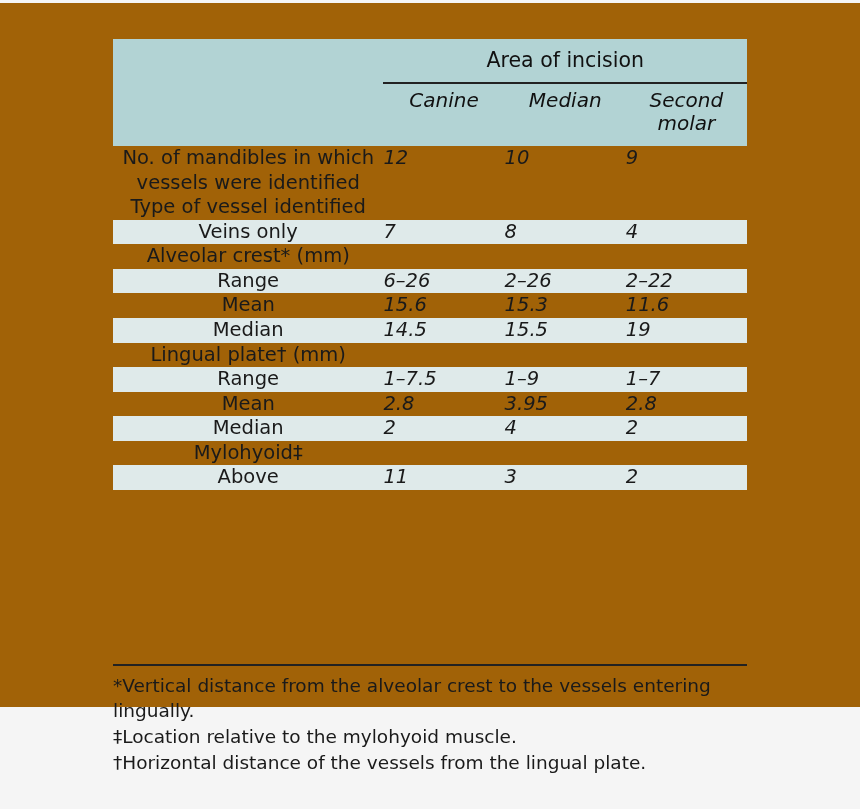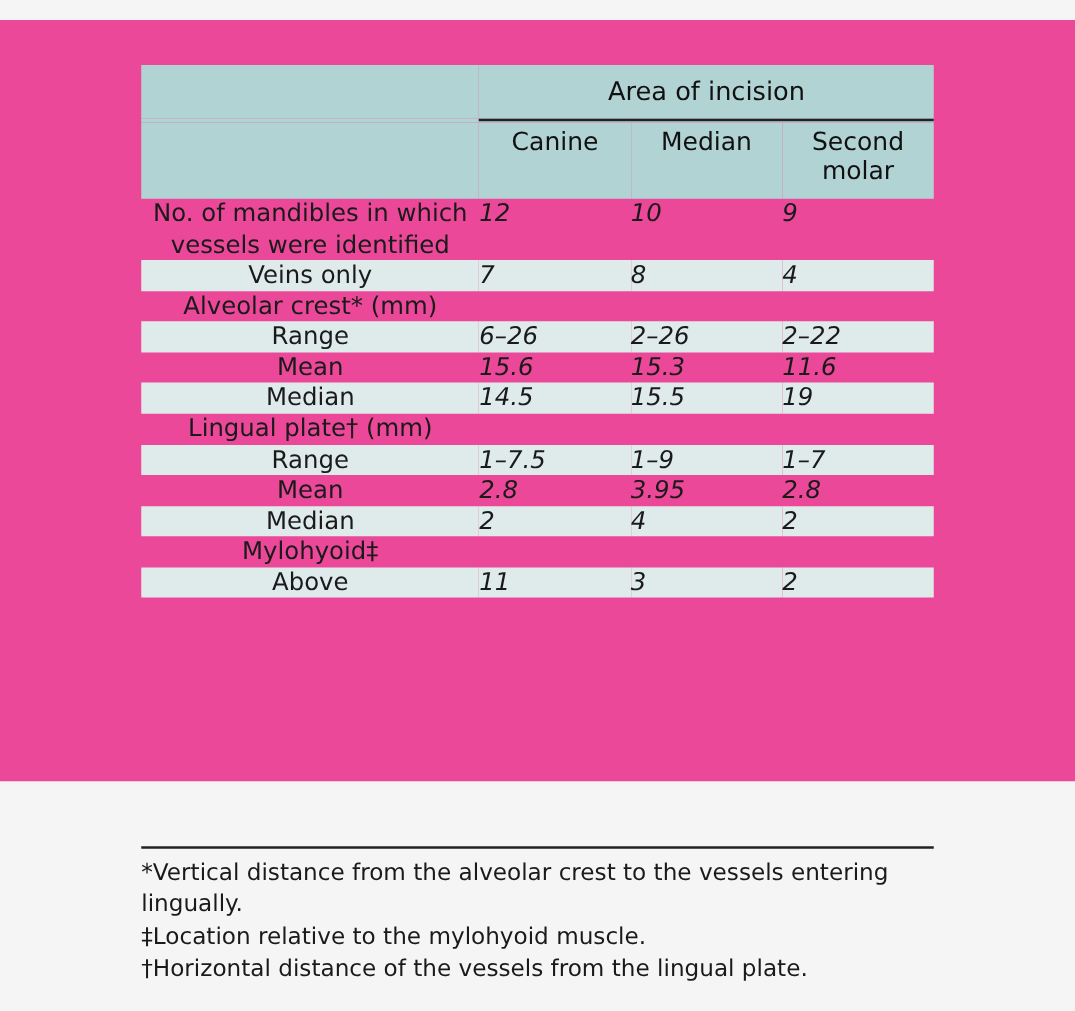--- a/index.html
+++ b/index.html
@@ -10,24 +10,24 @@
     width: 860px;
     height: 809px;
     background: #f5f5f5;
     font-family: "DejaVu Sans", sans-serif;
     color: #1a1a1a;
     overflow: hidden;
   }
   .sheet {
     position: absolute;
     left: 0;
-    top: 16px;
+    top: 3px;
     width: 860px;
-    height: 609px;
-    background: #ec4899;
+    height: 704px;
+    background: #a16207;
   }
   table.data-table {
     position: absolute;
     left: 113px;
     top: 36px;
     width: 634px;
     border-collapse: collapse;
     font-size: 19.5px;
   }
   table.data-table td, table.data-table th {
@@ -63,20 +63,21 @@
   }
   .hdr-sub td {
     background: #b2d3d4;
     text-align: center;
     font-weight: bold;
     font-size: 20px;
     padding: 4px 0 11px 0 !important;
     line-height: 1.15;
     vertical-align: bottom;
     color: #111;
+    font-style: italic;
   }
   .hdr-spacer {
     background: #b2d3d4;
   }
 
   
   tbody tr td {
     padding: 5px 0 5px 0;
     line-height: 1.26;
   }
@@ -148,20 +149,26 @@
         <td>Second molar</td>
       </tr>
     </thead>
     <tbody>
       <tr class="plain">
         <td class="label">No. of mandibles in which vessels were identified</td>
         <td class="num">12</td>
         <td class="num">10</td>
         <td class="num">9</td>
       </tr>
+      <tr class="plain">
+        <td class="label">Type of vessel identified</td>
+        <td class="num"></td>
+        <td class="num"></td>
+        <td class="num"></td>
+      </tr>
       <tr class="shaded">
         <td class="label indent">Veins only</td>
         <td class="num">7</td>
         <td class="num">8</td>
         <td class="num">4</td>
       </tr>
       <tr class="plain">
         <td class="label">Alveolar crest* (mm)</td>
         <td class="num"></td>
         <td class="num"></td>

